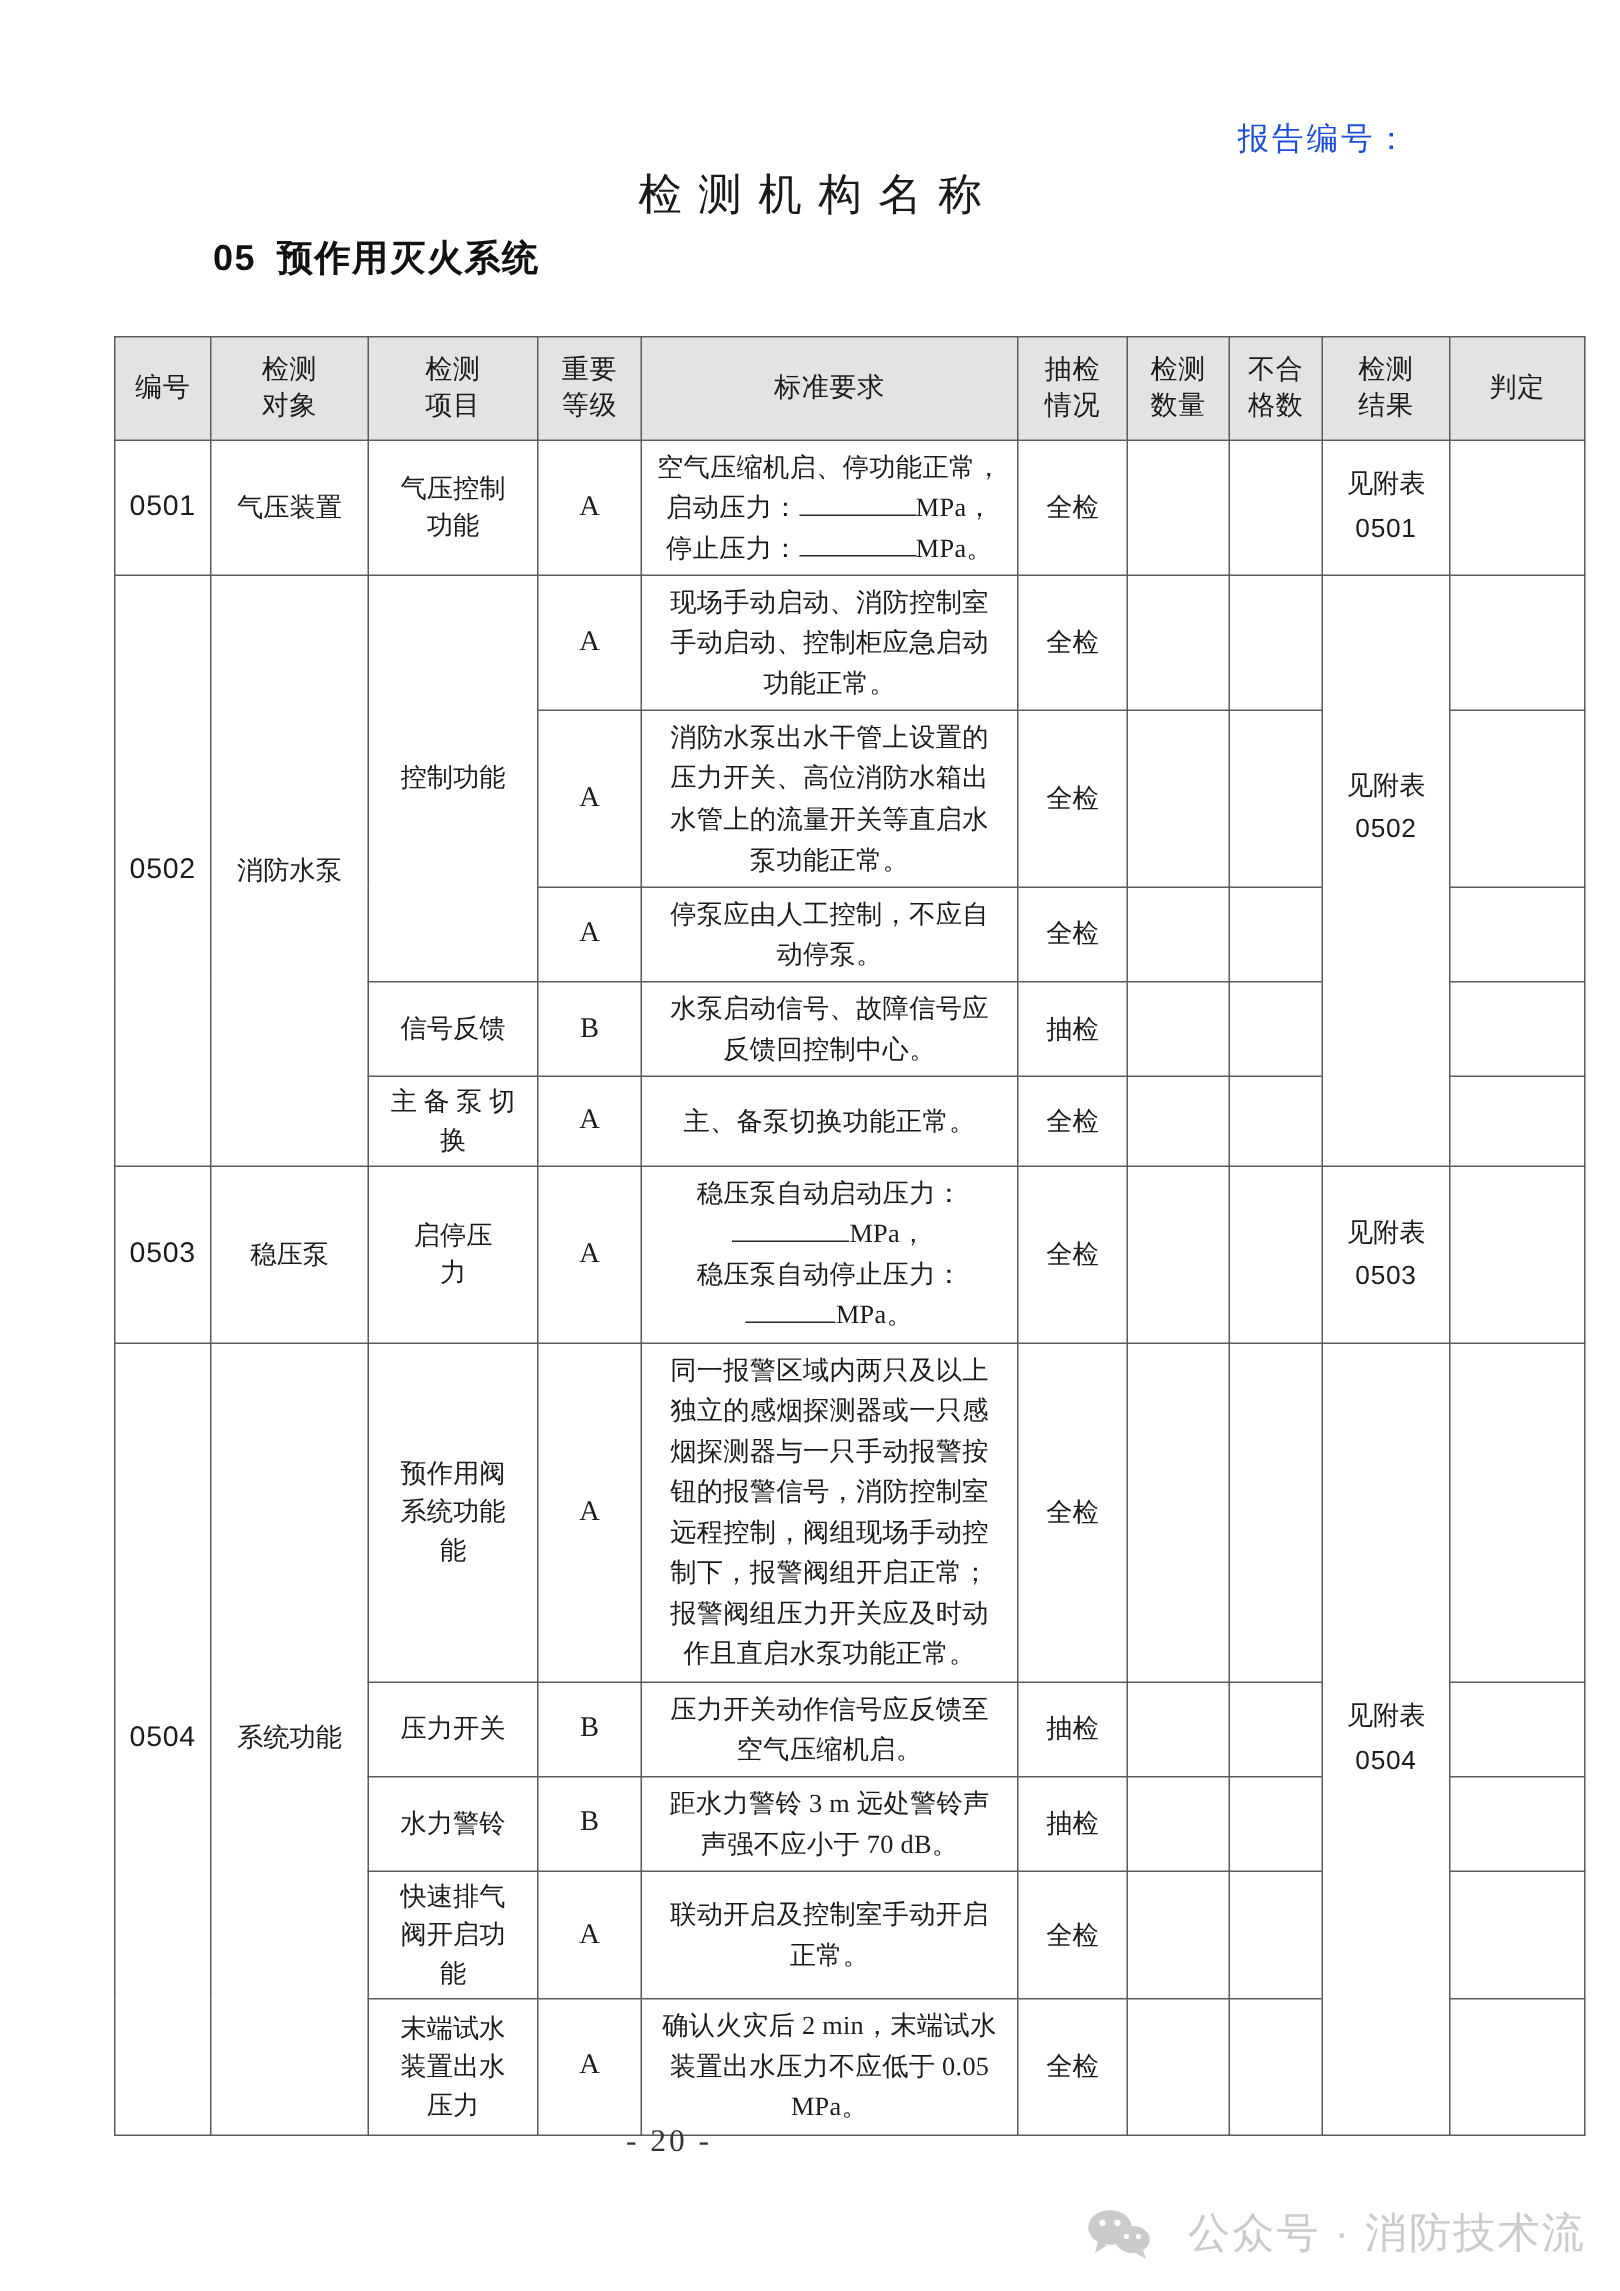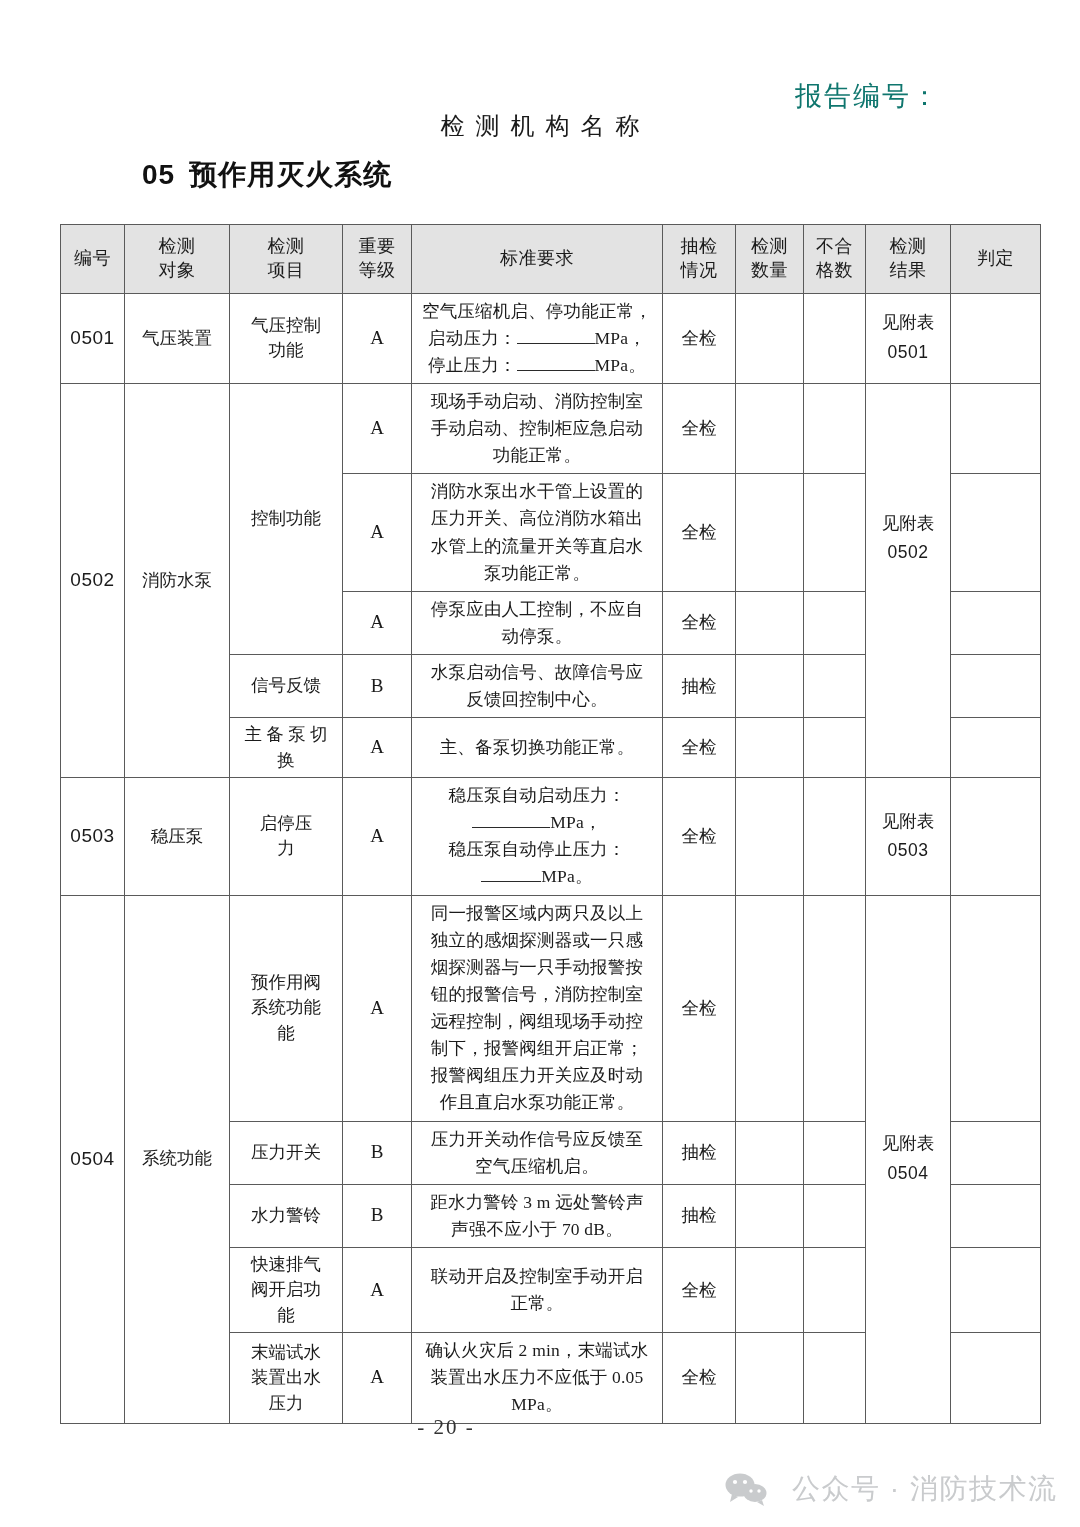--- a/index.html
+++ b/index.html
@@ -25,51 +25,51 @@
 
   
   .report-no {
     position: absolute;
     top: 78px;
     left: 0;
     width: 1080px;
     padding-right: 140px;
     box-sizing: border-box;
     text-align: right;
-    font-size: 27px;
+    font-size: 21px;
     letter-spacing: 2px;
-    color: #0f766e;
+    color: #1d4ed8;
   }
   .org-name {
     position: absolute;
     top: 110px;
     left: 0;
     width: 1080px;
     text-align: center;
-    font-size: 24px;
+    font-size: 29px;
     letter-spacing: 11px;
     text-indent: 11px;
     color: #1a1a1a;
   }
   .section-title {
     position: absolute;
     top: 156px;
     left: 142px;
     font-family: "Liberation Sans", "DejaVu Sans", sans-serif;
     font-weight: bold;
-    font-size: 28px;
+    font-size: 24px;
     letter-spacing: 1px;
     color: #111111;
   }
   .section-title .num { margin-right: 14px; }
 
   
   .tbl-wrap {
     position: absolute;
-    left: 60px;
+    left: 76px;
     top: 224px;
     width: 980px;
   }
   table.insp {
     border-collapse: collapse;
     width: 980px;
     table-layout: fixed;
     font-size: 17.5px;
     line-height: 1.42;
   }

